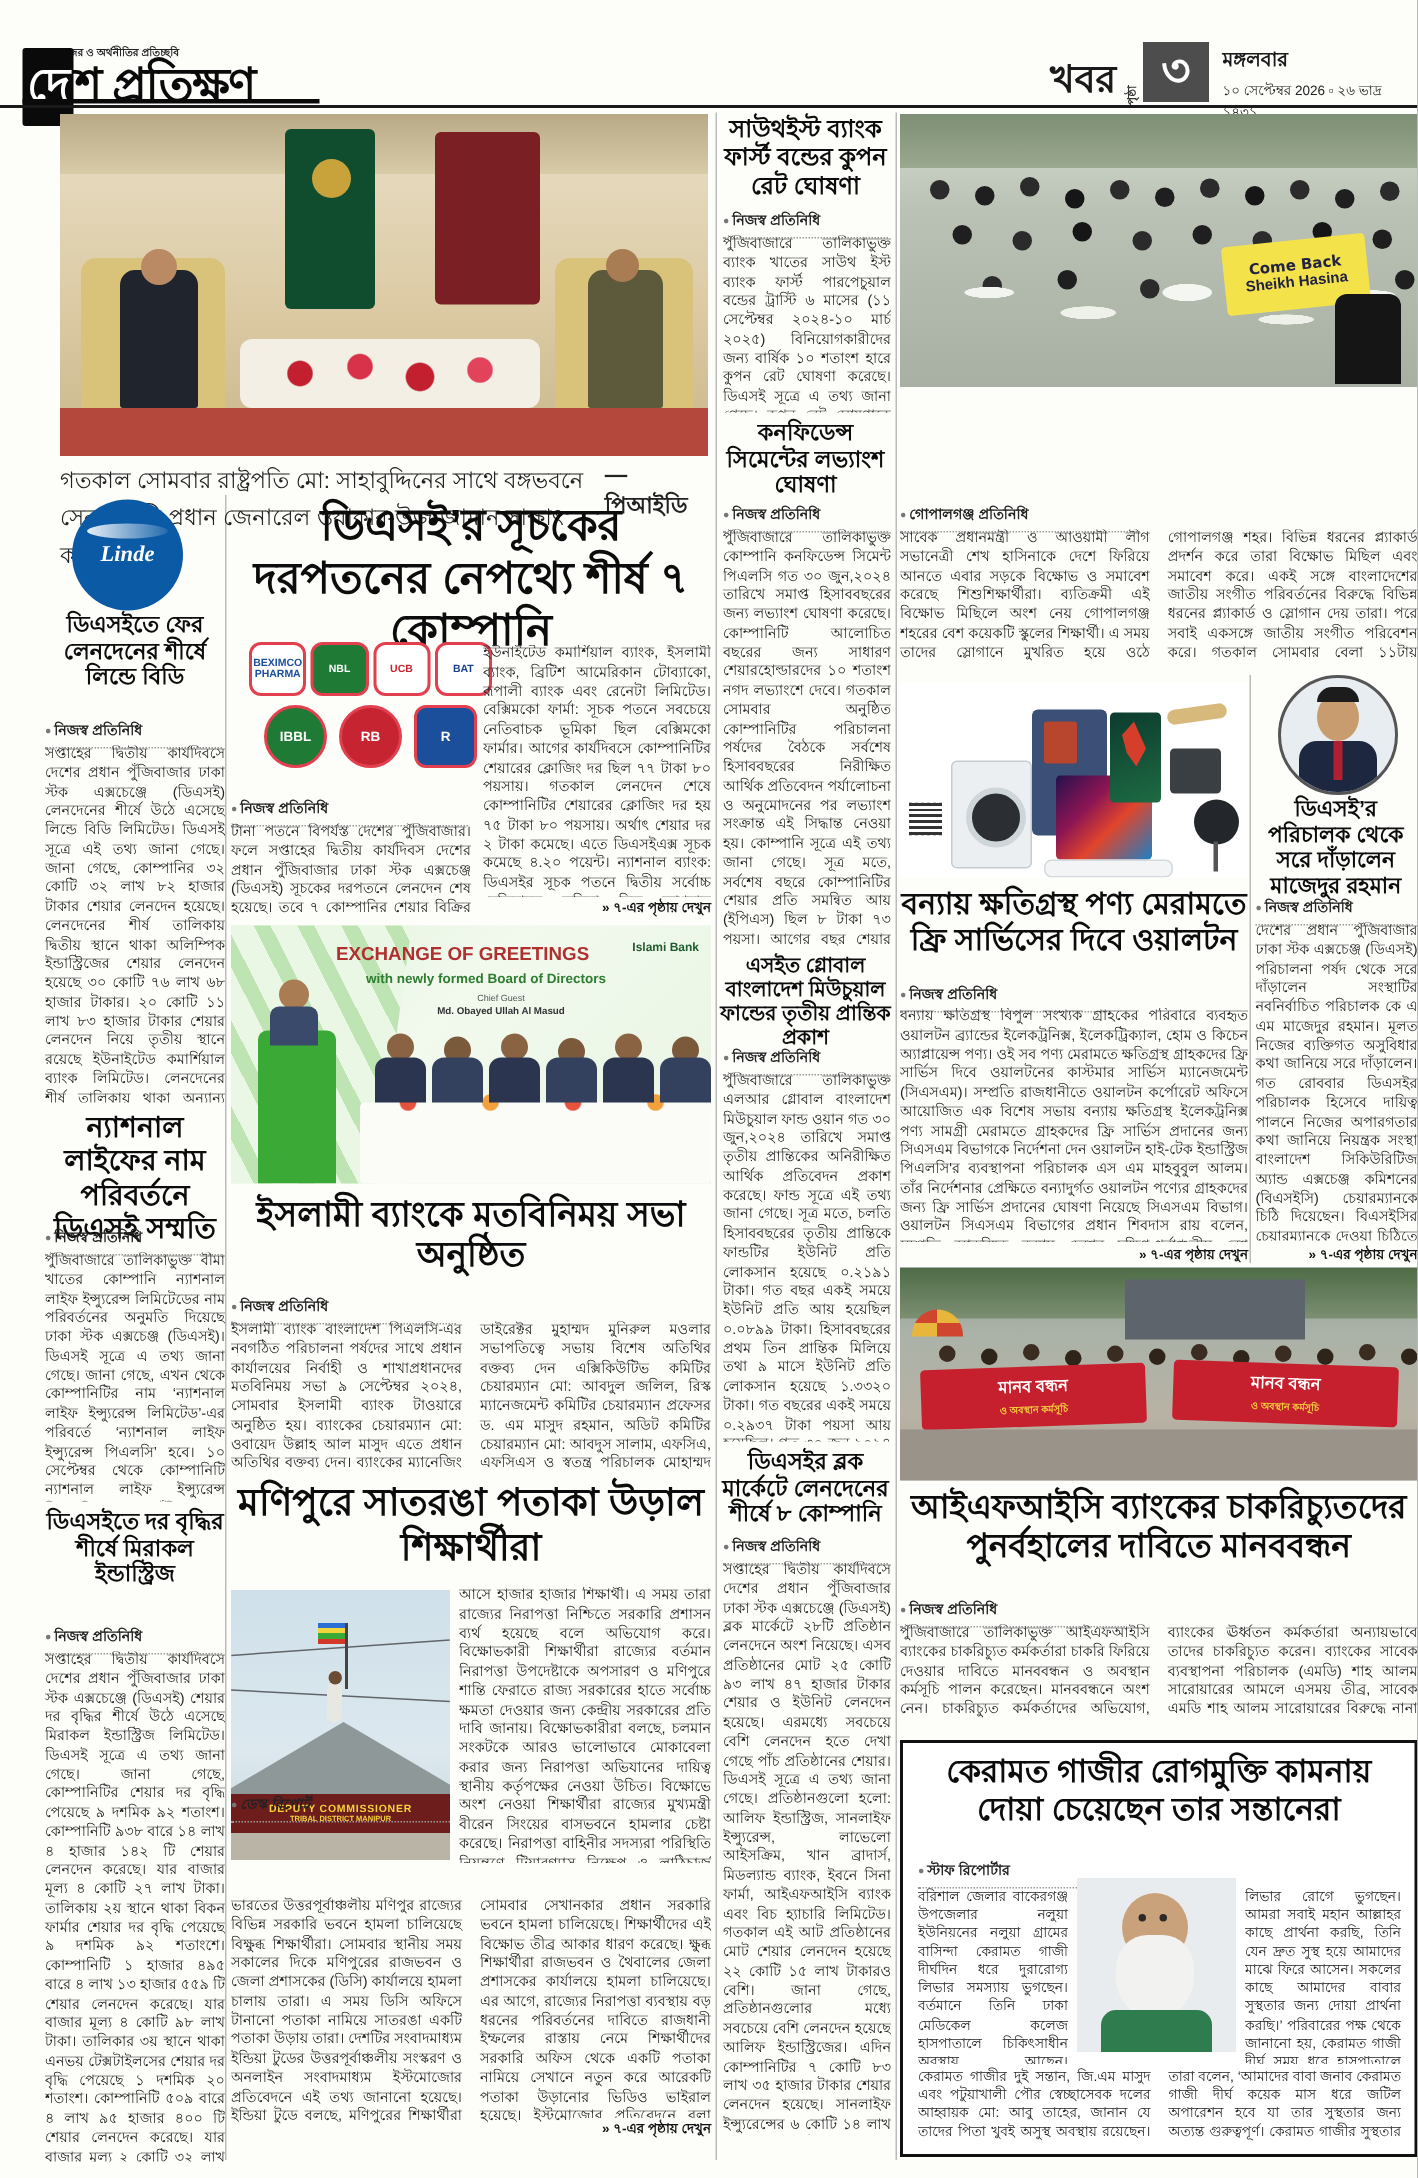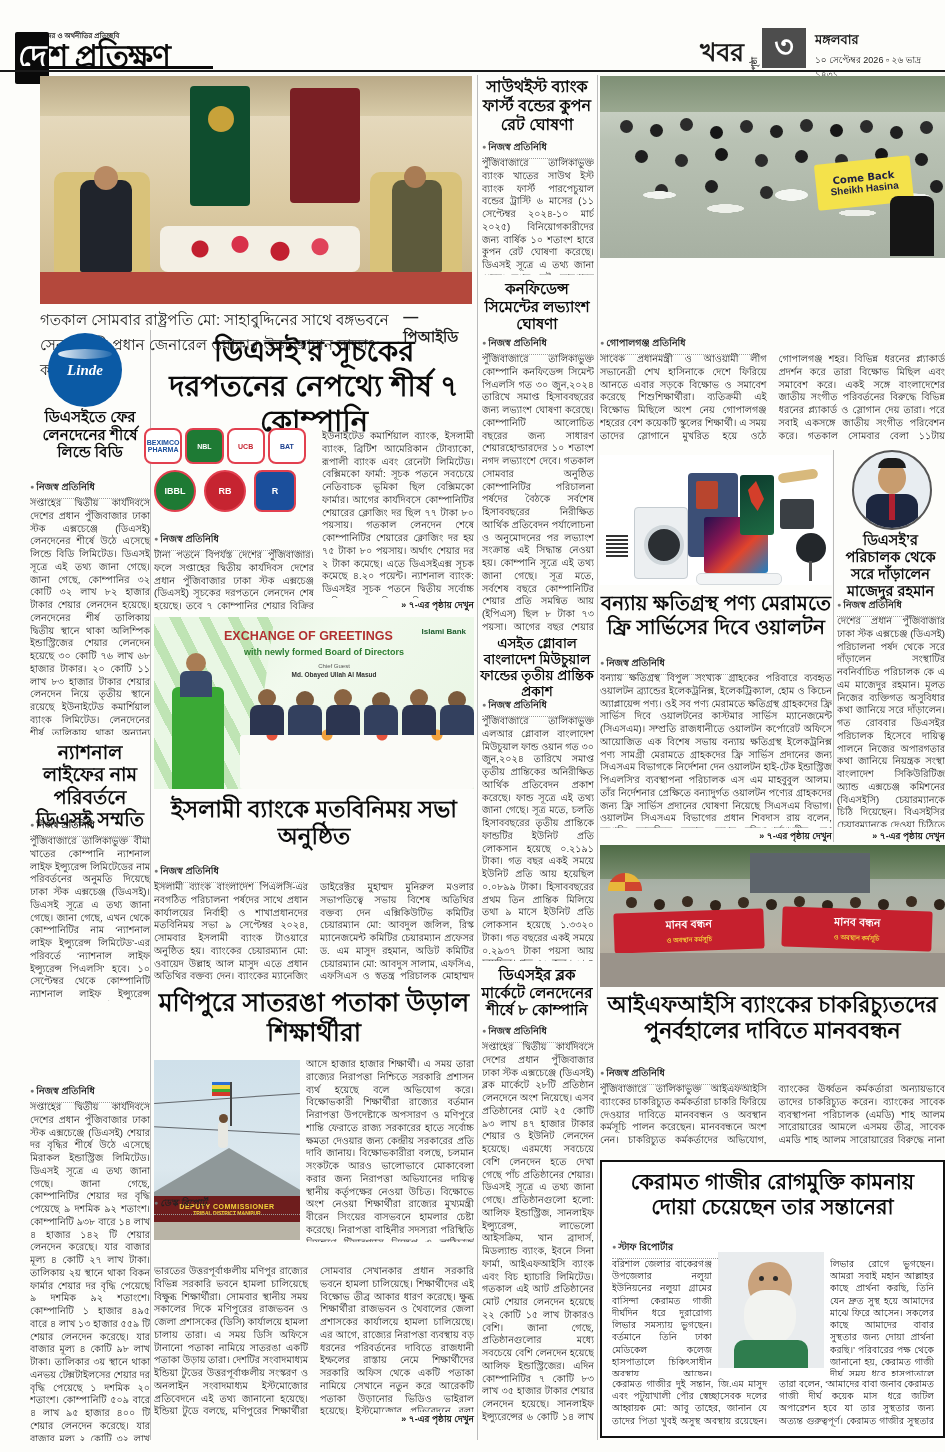--- a/index.html
+++ b/index.html
@@ -91,26 +91,27 @@
     <div class="abs" style="left:10px;top:16px;width:54px;height:10px;background:linear-gradient(90deg,rgba(255,255,255,.9),rgba(255,255,255,.1));border-radius:50%;"></div>
   </div>
   <div class="abs hl" style="left:28px;top:408px;width:124px;font-size:15px;">ডিএসইতে ফের লেনদেনের শীর্ষে লিন্ডে বিডি</div>
   <div class="abs byline" style="left:30px;top:480px;width:118px;">নিজস্ব প্রতিনিধি</div>
   <div class="abs body" style="left:30px;top:497px;width:120px;height:238px;">সপ্তাহের দ্বিতীয় কার্যদিবসে দেশের প্রধান পুঁজিবাজার ঢাকা স্টক এক্সচেঞ্জে (ডিএসই) লেনদেনের শীর্ষে উঠে এসেছে লিন্ডে বিডি লিমিটেড। ডিএসই সূত্রে এই তথ্য জানা গেছে। জানা গেছে, কোম্পানির ৩২ কোটি ৩২ লাখ ৮২ হাজার টাকার শেয়ার লেনদেন হয়েছে। লেনদেনের শীর্ষ তালিকায় দ্বিতীয় স্থানে থাকা অলিম্পিক ইন্ডাস্ট্রিজের শেয়ার লেনদেন হয়েছে ৩০ কোটি ৭৬ লাখ ৬৮ হাজার টাকার। ২০ কোটি ১১ লাখ ৮৩ হাজার টাকার শেয়ার লেনদেন নিয়ে তৃতীয় স্থানে রয়েছে ইউনাইটেড কমার্শিয়াল ব্যাংক লিমিটেড। লেনদেনের শীর্ষ তালিকায় থাকা অন্যান্য কোম্পানির মধ্যে: ব্র্যাক ব্যাংক, আমরা টেকনোলজিস, অগ্নি সিস্টেমস, লাভেলো আইসক্রিম, মিডল্যান্ড ব্যাংক এবং এস এস স্টিল সহ ফার্মাসিউটিক্যালসের শেয়ার উল্লেখযোগ্য হারে লেনদেন হয়েছে।</div>
 
   <div class="abs hl" style="left:28px;top:742px;width:124px;font-size:19px;">ন্যাশনাল লাইফের নাম পরিবর্তনে ডিএসই সম্মতি</div>
   <div class="abs byline" style="left:30px;top:818px;width:118px;">নিজস্ব প্রতিনিধি</div>
   <div class="abs body" style="left:30px;top:835px;width:120px;height:166px;">পুঁজিবাজারে তালিকাভুক্ত বীমা খাতের কোম্পানি ন্যাশনাল লাইফ ইন্স্যুরেন্স লিমিটেডের নাম পরিবর্তনের অনুমতি দিয়েছে ঢাকা স্টক এক্সচেঞ্জ (ডিএসই)। ডিএসই সূত্রে এ তথ্য জানা গেছে। জানা গেছে, এখন থেকে কোম্পানিটির নাম ‘ন্যাশনাল লাইফ ইন্স্যুরেন্স লিমিটেড’-এর পরিবর্তে ‘ন্যাশনাল লাইফ ইন্স্যুরেন্স পিএলসি’ হবে। ১০ সেপ্টেম্বর থেকে কোম্পানিটি ন্যাশনাল লাইফ ইন্স্যুরেন্স পিএলসি নামে পুঁজিবাজারে লেনদেন করছে। এছাড়া কোম্পানিটির অন্যান্য বিষয় অপরিবর্তিত থাকবে।</div>
 
+  <div class="abs hl" style="left:28px;top:1006px;width:124px;font-size:15px;">ডিএসইতে দর বৃদ্ধির শীর্ষে মিরাকল ইন্ডাস্ট্রিজ</div>
   <div class="abs byline" style="left:30px;top:1084px;width:118px;">নিজস্ব প্রতিনিধি</div>
   <div class="abs body" style="left:30px;top:1101px;width:120px;height:340px;">সপ্তাহের দ্বিতীয় কার্যদিবসে দেশের প্রধান পুঁজিবাজার ঢাকা স্টক এক্সচেঞ্জে (ডিএসই) শেয়ার দর বৃদ্ধির শীর্ষে উঠে এসেছে মিরাকল ইন্ডাস্ট্রিজ লিমিটেড। ডিএসই সূত্রে এ তথ্য জানা গেছে। জানা গেছে, কোম্পানিটির শেয়ার দর বৃদ্ধি পেয়েছে ৯ দশমিক ৯২ শতাংশ। কোম্পানিটি ৯৩৮ বারে ১৪ লাখ ৪ হাজার ১৪২ টি শেয়ার লেনদেন করেছে। যার বাজার মূল্য ৪ কোটি ২৭ লাখ টাকা। তালিকায় ২য় স্থানে থাকা বিকন ফার্মার শেয়ার দর বৃদ্ধি পেয়েছে ৯ দশমিক ৯২ শতাংশে। কোম্পানিটি ১ হাজার ৪৯৫ বারে ৪ লাখ ১৩ হাজার ৫৫৯ টি শেয়ার লেনদেন করেছে। যার বাজার মূল্য ৪ কোটি ৯৮ লাখ টাকা। তালিকার ৩য় স্থানে থাকা এনভয় টেক্সটাইলসের শেয়ার দর বৃদ্ধি পেয়েছে ১ দশমিক ২০ শতাংশ। কোম্পানিটি ৫০৯ বারে ৪ লাখ ৯৫ হাজার ৪০০ টি শেয়ার লেনদেন করেছে। যার বাজার মূল্য ২ কোটি ৩২ লাখ টাকা। তালিকায় থাকা অন্যান্য কোম্পানিগুলোর মধ্যে: লিব্রা ইনফিউশনের ৬.২৮ শতাংশ, দেশবন্ধু পলিমারের ৬.১৬ শতাংশ, এনআরবি ব্যাংকের ৬.১৬ শতাংশ, সিভিও পেট্রোকেমিক্যালের ৫.৮৫ শতাংশ, ফার্মা এইডসের ৫.২৫ শতাংশ, হাইডেলবার্গ ম্যাটেরিয়ালসের ৫.১৮ শতাংশ, ফার কেমিক্যালের ৩.৩৮ শতাংশ এবং ফনিক্স ইন্স্যুরেন্সের ৪.৬২ শতাংশ দর বেড়েছে।</div>
 
   <div class="abs hl" style="left:154px;top:334px;width:320px;font-size:29px;line-height:1.2;">ডিএসই’র সূচকের দরপতনের নেপথ্যে শীর্ষ ৭ কোম্পানি</div>
 
-  <div class="abs" style="left:144px;top:428px;width:162px;">
+  <div class="abs" style="left:166px;top:428px;width:162px;">
     <div style="display:flex;gap:3px;">
       <div class="ltile" style="width:36px;height:32px;color:#1b4f9c;">BEXIMCO
 PHARMA</div>
       <div class="ltile" style="width:36px;height:32px;color:#1e7a34;background:#1e7a34;color:#fff;">NBL</div>
       <div class="ltile" style="width:36px;height:32px;color:#c62431;">UCB</div>
       <div class="ltile" style="width:36px;height:32px;color:#1b3f8f;">BAT</div>
     </div>
     <div style="display:flex;gap:8px;margin-top:6px;justify-content:center;">
       <div class="lcirc" style="width:38px;height:38px;background:#1e7a34;">IBBL</div>
       <div class="lcirc" style="width:38px;height:38px;background:#c62431;">RB</div>

